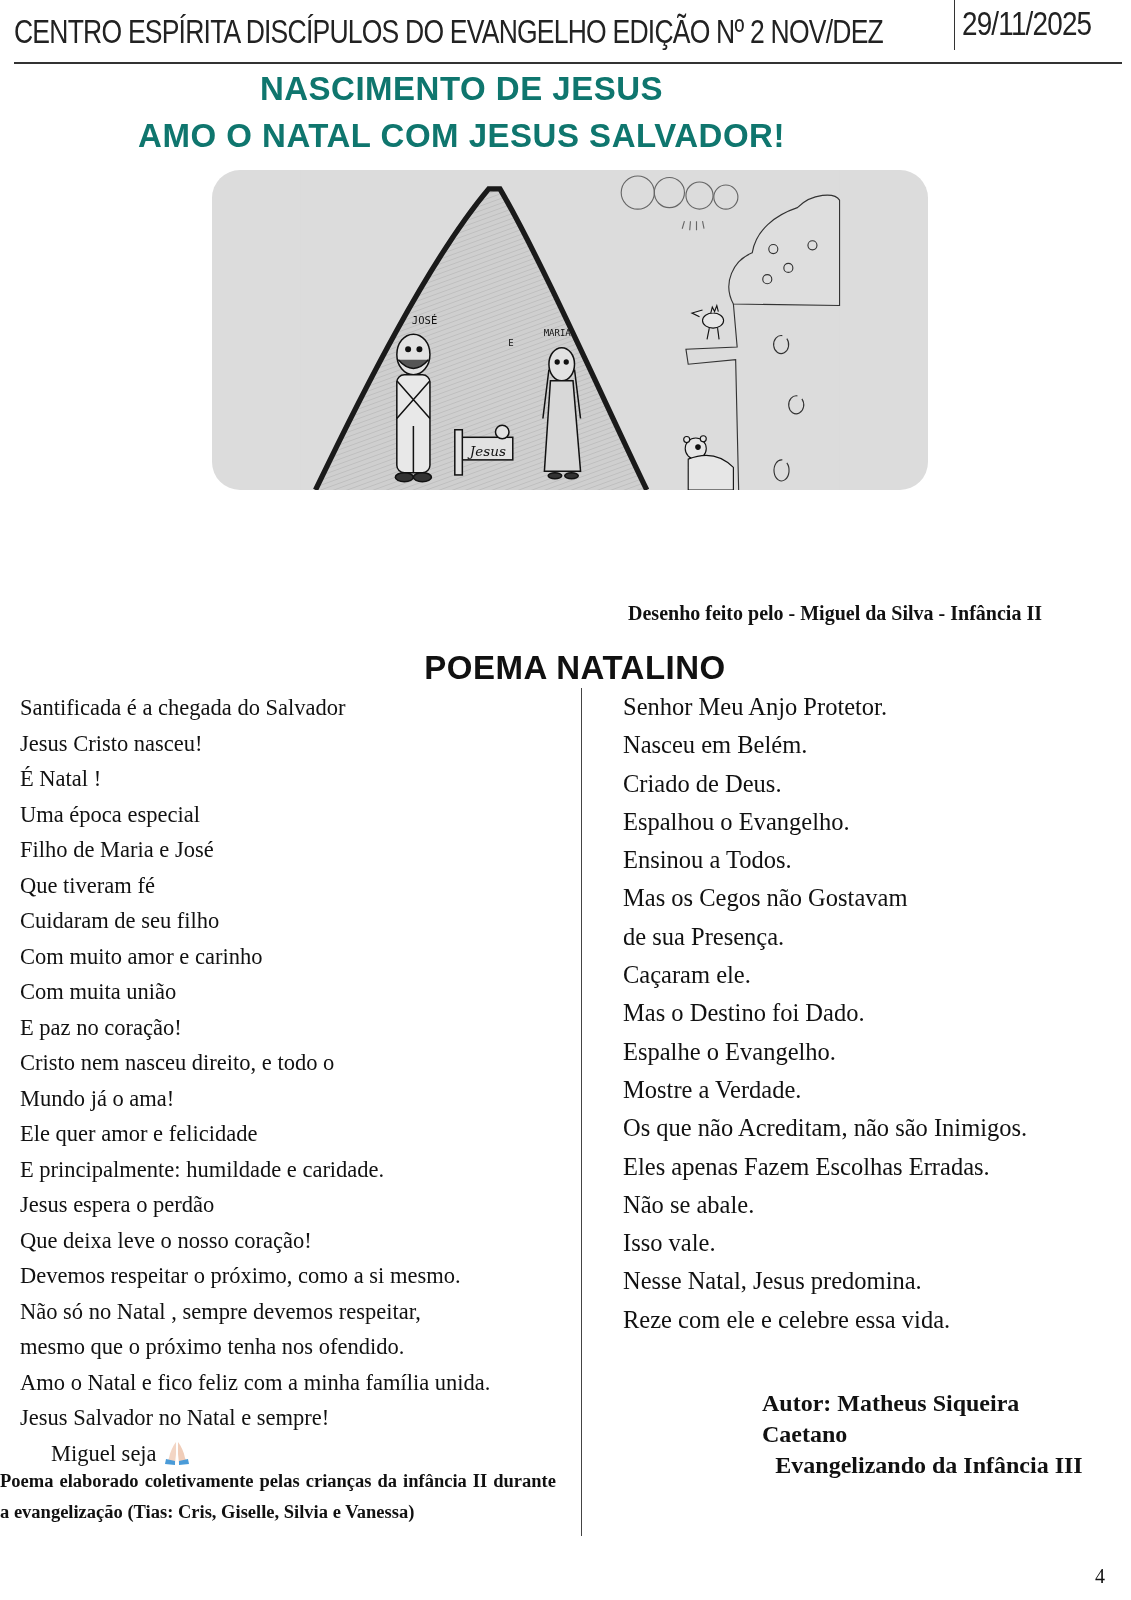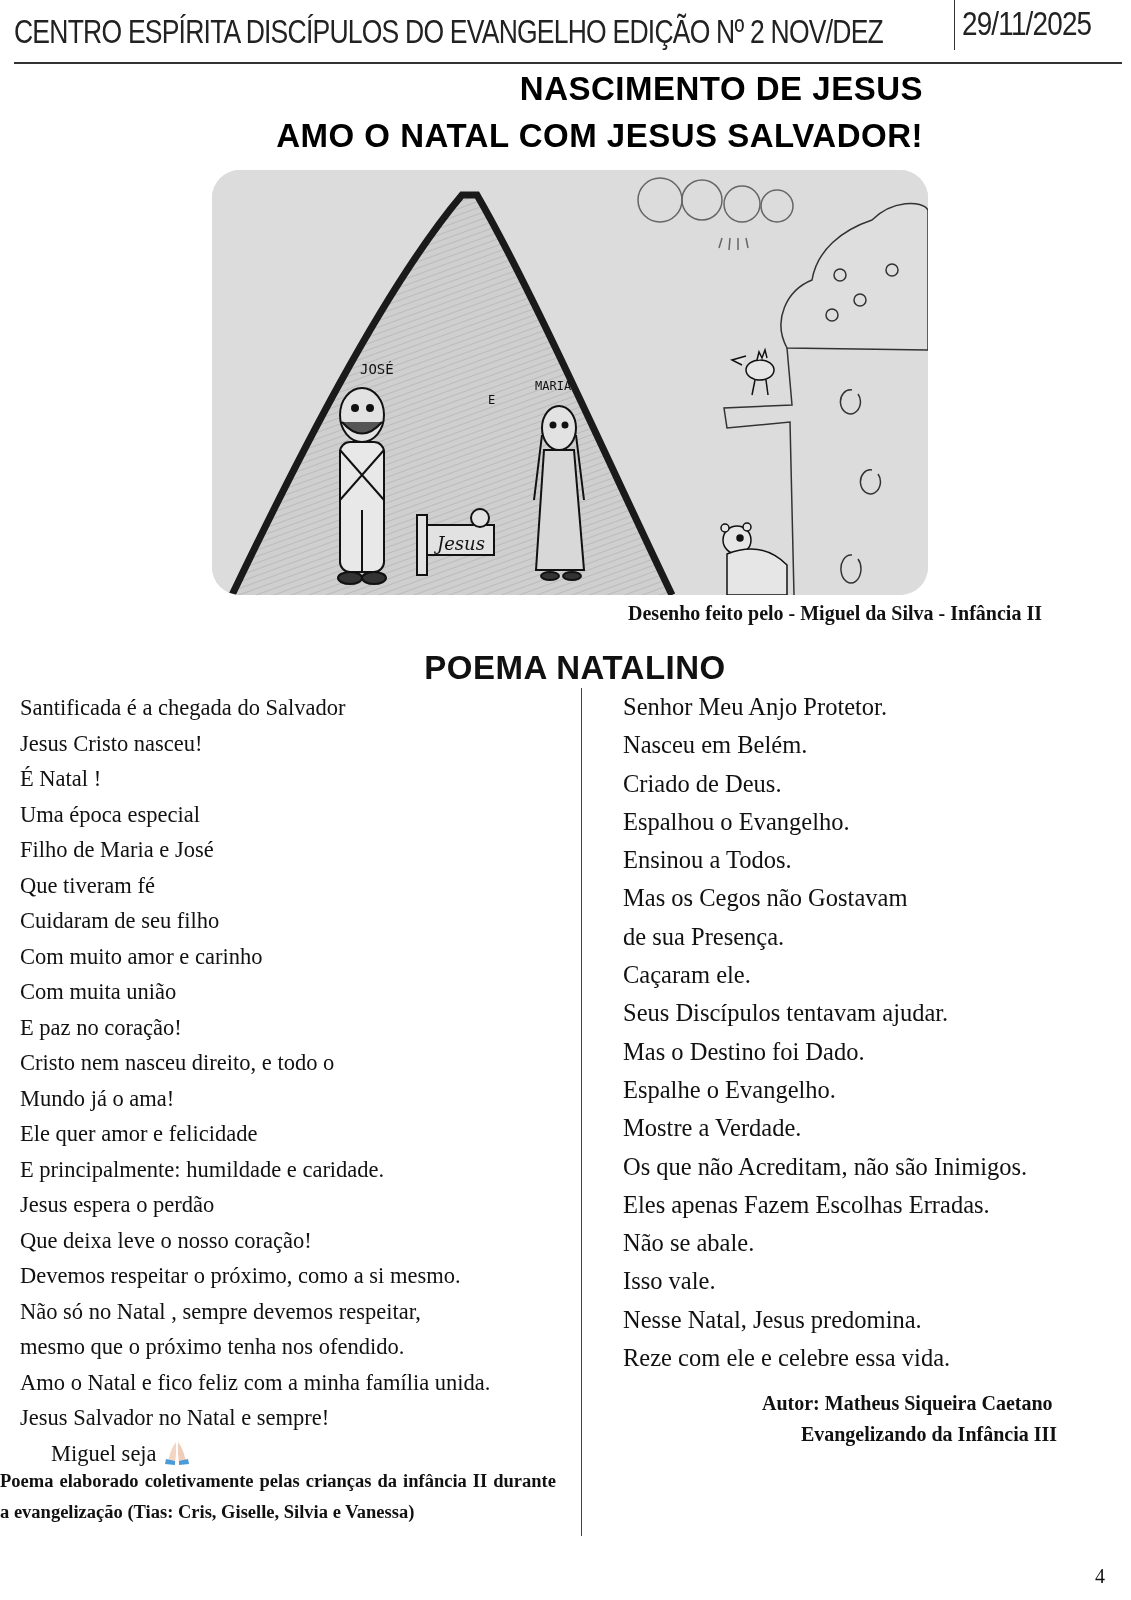--- a/index.html
+++ b/index.html
@@ -12,29 +12,29 @@
       display: flex; align-items: center;
       font-family: "Liberation Sans", sans-serif;
       font-size: 34px; letter-spacing: -1px; color: #222;
       transform-origin: left center;
     }
     .masthead .left { white-space: nowrap; transform: scaleX(0.78); transform-origin: left center; width: 1190px; }
     .masthead .sep { position: absolute; left: 940px; top: 0; height: 50px; border-left: 1.5px solid #333; }
     .masthead .date { position: absolute; left: 948px; top: 4px; white-space: nowrap; transform: scaleX(0.82); transform-origin: left center; }
 
     .headline {
-      position: absolute; left: 0; width: 923px; text-align: right;
+      position: absolute; left: 0; width: 923px; text-align: center;
       font-family: "Liberation Sans", sans-serif; font-weight: bold;
-      color: #000000; letter-spacing: 0.5px;
+      color: #0f766e; letter-spacing: 0.5px;
     }
     .h1 { top: 70px; font-size: 33px; }
     .h2 { top: 117px; font-size: 33px; }
 
     .drawing {
-      position: absolute; left: 212px; top: 170px; width: 716px; height: 425px;
+      position: absolute; left: 212px; top: 170px; width: 716px; height: 320px;
       border-radius: 28px; overflow: hidden; background: #dcdcdc;
     }
     .drawing svg { width: 100%; height: 100%; display: block; }
 
     .credit {
       position: absolute; left: 600px; top: 602px; width: 470px; text-align: center;
       font-family: "Liberation Serif", serif; font-weight: bold; font-size: 20px;
     }
 
     .poem-title {
@@ -47,21 +47,21 @@
     .col-left .amen { padding-left: 31px; display: flex; align-items: center; gap: 6px; }
     .pray-icon { display: inline-block; width: 28px; height: 26px; }
 
     .divider { position: absolute; left: 581px; top: 688px; width: 0; height: 848px; border-left: 1.5px solid #444; }
 
     .col-right { position: absolute; left: 623px; top: 688px; width: 500px; }
     .col-right .line { font-size: 24.5px; line-height: 38.3px; white-space: nowrap; }
 
     .author {
       position: absolute; left: 700px; top: 1388px; width: 390px;
-      font-weight: bold; font-size: 20px; line-height: 31px;
+      font-weight: bold; font-size: 24px; line-height: 31px;
     }
     .author .a1 { padding-left: 62px; }
     .author .a2 { padding-left: 68px; text-align: center; }
 
     .footnote {
       position: absolute; left: 0; top: 1466px; width: 556px;
       font-weight: bold; font-size: 18.5px; line-height: 31px; text-align: justify;
     }
 
     .page-num { position: absolute; left: 1095px; top: 1565px; font-size: 20px; }
@@ -204,21 +204,20 @@
 
 <section class="col-right">
   <div class="line">Senhor Meu Anjo Protetor.</div>
   <div class="line">Nasceu em Belém.</div>
   <div class="line">Criado de Deus.</div>
   <div class="line">Espalhou o Evangelho.</div>
   <div class="line">Ensinou a Todos.</div>
   <div class="line">Mas os Cegos não Gostavam</div>
   <div class="line">de sua Presença.</div>
   <div class="line">Caçaram ele.</div>
-  <div class="line">Seus Discípulos tentavam ajudar.</div>
   <div class="line">Mas o Destino foi Dado.</div>
   <div class="line">Espalhe o Evangelho.</div>
   <div class="line">Mostre a Verdade.</div>
   <div class="line">Os que não Acreditam, não são Inimigos.</div>
   <div class="line">Eles apenas Fazem Escolhas Erradas.</div>
   <div class="line">Não se abale.</div>
   <div class="line">Isso vale.</div>
   <div class="line">Nesse Natal, Jesus predomina.</div>
   <div class="line">Reze com ele e celebre essa vida.</div>
 </section>

